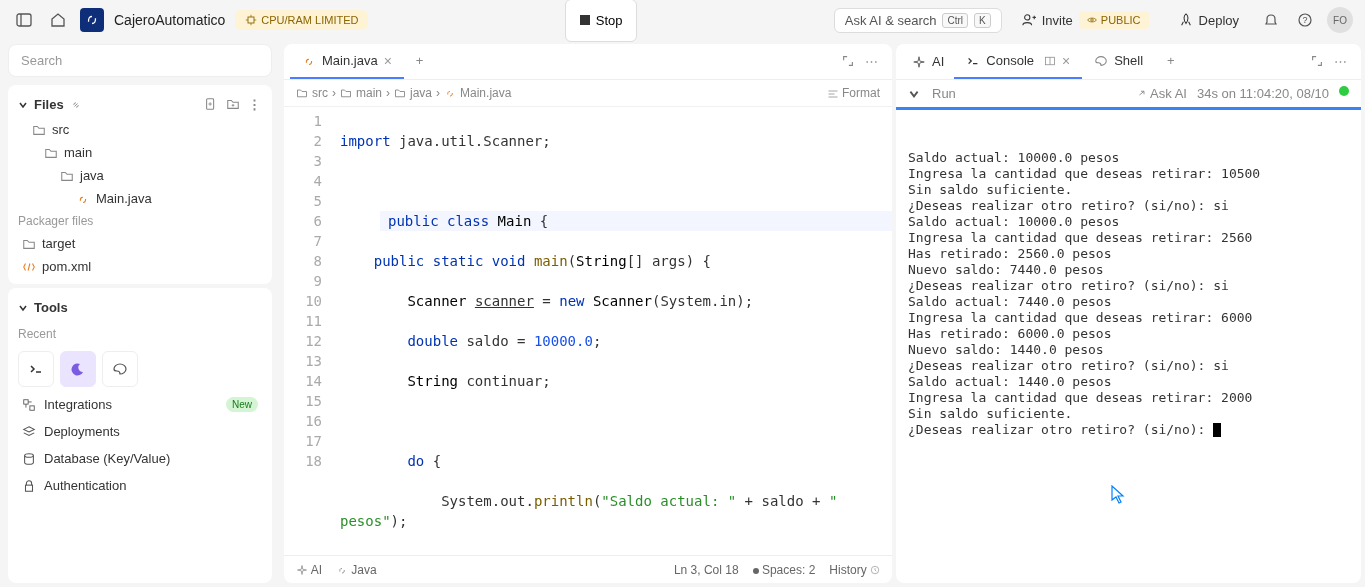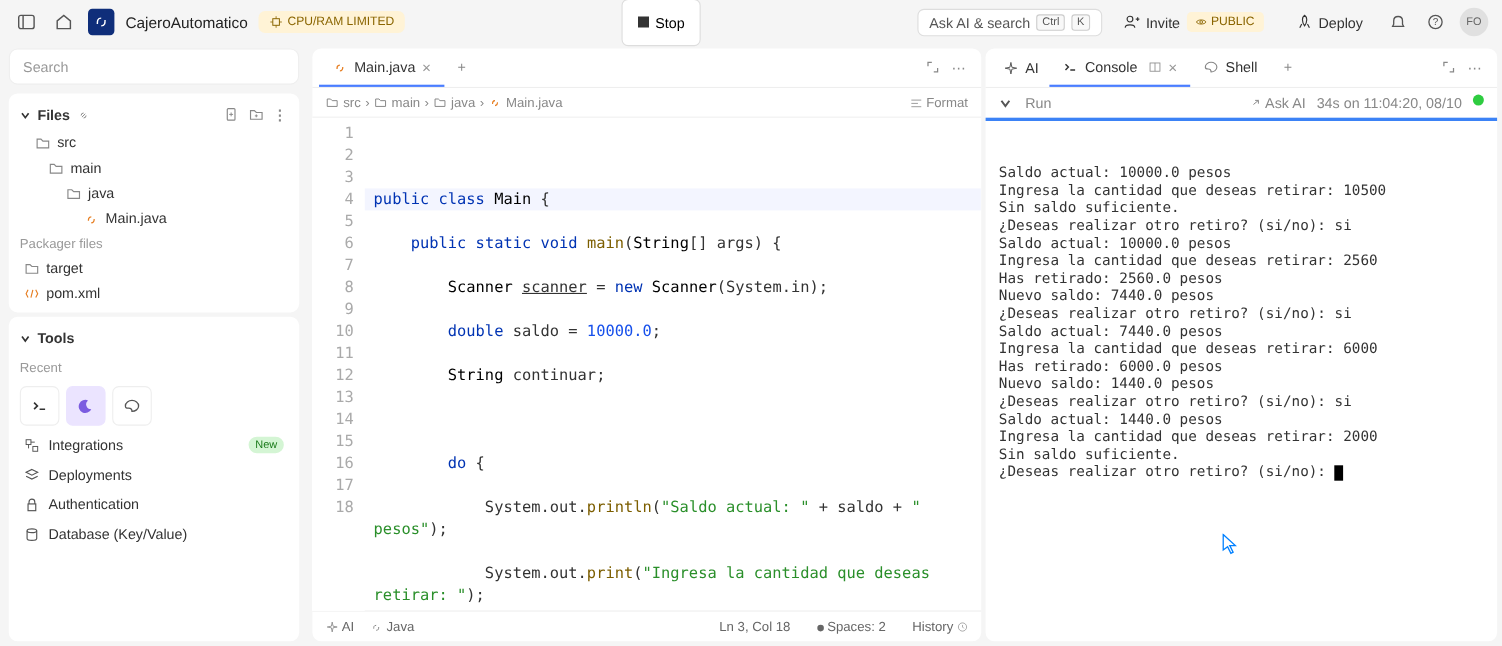--- a/index.html
+++ b/index.html
@@ -43,28 +43,28 @@
 .tab .close { color: #999; font-size: 14px; }
 .tabs .right { margin-left: auto; display: flex; gap: 10px; color: #888; padding-right: 6px; }
 .breadcrumb { display: flex; align-items: center; justify-content: space-between; padding: 6px 12px; color: #888; font-size: 12px; border-bottom: 1px solid #f0f0f0; }
 .bc-parts { display: flex; gap: 4px; align-items: center; }
 .bc-parts span { color: #888; }
 .format-link { color: #888; cursor: pointer; }
 .code-area { flex: 1; display: flex; overflow: auto; font-family: Menlo, Consolas, monospace; font-size: 14px; line-height: 20px; }
 .gutter { width: 48px; text-align: right; padding: 4px 10px 4px 0; color: #aaa; user-select: none; background: #fff; }
 .code { flex: 1; padding: 4px 0; white-space: pre-wrap; word-break: break-word; }
 .code-line { padding: 0 8px; }
-.code-line.hl { background: #f3f5ff; }
+.code-line.hl { background: #f3f5ff; margin-left: 48px; }
 .kw { color: #0033b3; }
 .cls { color: #000; }
 .str { color: #2a8f2a; }
 .num { color: #1750eb; }
 .fn { color: #7c5e00; }
 .statusbar { display: flex; align-items: center; gap: 14px; padding: 4px 12px; border-top: 1px solid #eee; font-size: 12px; color: #666; height: 28px; }
-.statusbar .right { margin-left: auto; display: flex; gap: 24px; align-items: center; }
+.statusbar .right { margin-left: auto; display: flex; gap: 14px; align-items: center; }
 .dot { width: 6px; height: 6px; background: #666; border-radius: 50%; display: inline-block; }
 .right-col { width: 465px; display: flex; flex-direction: column; background: #fff; border-radius: 8px; margin: 4px 4px 4px 0; }
 .console-head { display: flex; align-items: center; padding: 6px 12px; gap: 12px; border-bottom: 3px solid #3b82f6; font-size: 13px; }
 .console-head .right-icons { margin-left: auto; display: flex; gap: 10px; color: #888; }
 .green-dot { width: 10px; height: 10px; background: #2ecc40; border-radius: 50%; display: inline-block; }
 .console-out { flex: 1; padding: 8px 12px; font-family: Menlo, Consolas, monospace; font-size: 13px; line-height: 16px; color: #333; white-space: pre-wrap; overflow: auto; position: relative; }
 .cursor-block { display: inline-block; width: 8px; height: 14px; background: #000; vertical-align: text-bottom; }
 .folder-svg, .file-svg { width: 14px; height: 14px; flex-shrink: 0; }
 svg { display: block; }
 .ai-pill { display:flex; align-items:center; gap:6px; padding:6px 10px; cursor:pointer;}
@@ -250,31 +250,31 @@
           <span class="new-badge">New</span>
         </div>
         <div class="service-item">
           <svg width="14" height="14" viewBox="0 0 16 16">
               <path d="M8 2 L14 5 L8 8 L2 5 Z M2 9 L8 12 L14 9" fill="none" stroke="#555" stroke-width="1.2"></path>
             </svg>
           <span>Deployments</span>
         </div>
         <div class="service-item">
           <svg width="14" height="14" viewBox="0 0 16 16">
+              <ellipse cx="8" cy="4" rx="5" ry="2" fill="none" stroke="#555" stroke-width="1.2"></ellipse>
+              <path d="M3 4 V12 C3 13 5 14 8 14 C11 14 13 13 13 12 V4" fill="none" stroke="#555" stroke-width="1.2"></path>
+            </svg>
+          <span>Database (Key/Value)</span>
+        </div>
+        <div class="service-item">
+          <svg width="14" height="14" viewBox="0 0 16 16">
               <rect x="4" y="7" width="8" height="7" fill="none" stroke="#555" stroke-width="1.2"></rect>
               <path d="M5 7 V5 A3 3 0 0 1 11 5 V7" fill="none" stroke="#555" stroke-width="1.2"></path>
             </svg>
           <span>Authentication</span>
-        </div>
-        <div class="service-item">
-          <svg width="14" height="14" viewBox="0 0 16 16">
-              <ellipse cx="8" cy="4" rx="5" ry="2" fill="none" stroke="#555" stroke-width="1.2"></ellipse>
-              <path d="M3 4 V12 C3 13 5 14 8 14 C11 14 13 13 13 12 V4" fill="none" stroke="#555" stroke-width="1.2"></path>
-            </svg>
-          <span>Database (Key/Value)</span>
         </div>
       </div>
     </div>
   </div>
 
   <div class="editor-col">
     <div class="tabs">
       <div class="tab active">
         <svg width="14" height="14" viewBox="0 0 16 16">
             <path d="M5 10 C5 8 5 6 8 6 M8 12 C11 12 11 10 11 8" stroke="#e67e22" stroke-width="1.3" fill="none"></path>
@@ -341,20 +341,21 @@
           <div>12</div>
           <div>13</div>
           <div>14</div>
           <div>15</div>
           <div> </div>
           <div>16</div>
           <div>17</div>
           <div>18</div>
       </div>
       <div class="code">
+<div class="code-line"><span class="kw">import</span> java.util.Scanner;</div>
 <div class="code-line"> </div>
 <div class="code-line hl"><span class="kw">public</span> <span class="kw">class</span> <span class="cls">Main</span> {</div>
 <div class="code-line">    <span class="kw">public</span> <span class="kw">static</span> <span class="kw">void</span> <span class="fn">main</span>(<span class="cls">String</span>[] args) {</div>
 <div class="code-line">        <span class="cls">Scanner</span> <u>scanner</u> = <span class="kw">new</span> <span class="cls">Scanner</span>(System.in);</div>
 <div class="code-line">        <span class="kw">double</span> saldo = <span class="num">10000.0</span>;</div>
 <div class="code-line">        <span class="cls">String</span> continuar;</div>
 <div class="code-line"> </div>
 <div class="code-line">        <span class="kw">do</span> {</div>
 <div class="code-line">            System.out.<span class="fn">println</span>(<span class="str">"Saldo actual: "</span> + saldo + <span class="str">" pesos"</span>);</div>
 <div class="code-line">            System.out.<span class="fn">print</span>(<span class="str">"Ingresa la cantidad que deseas retirar: "</span>);</div>

